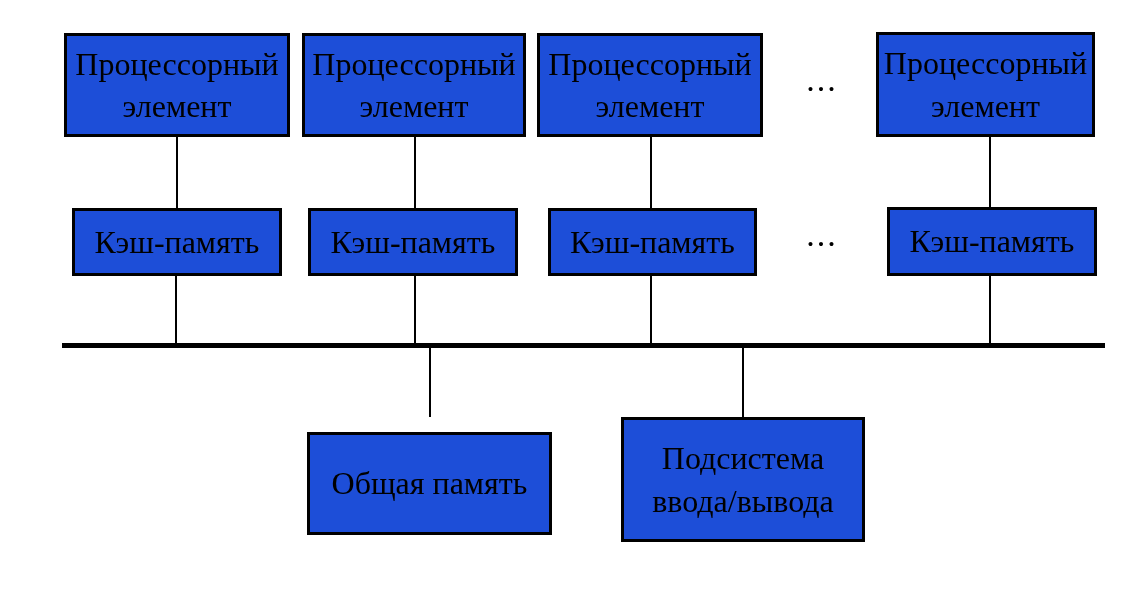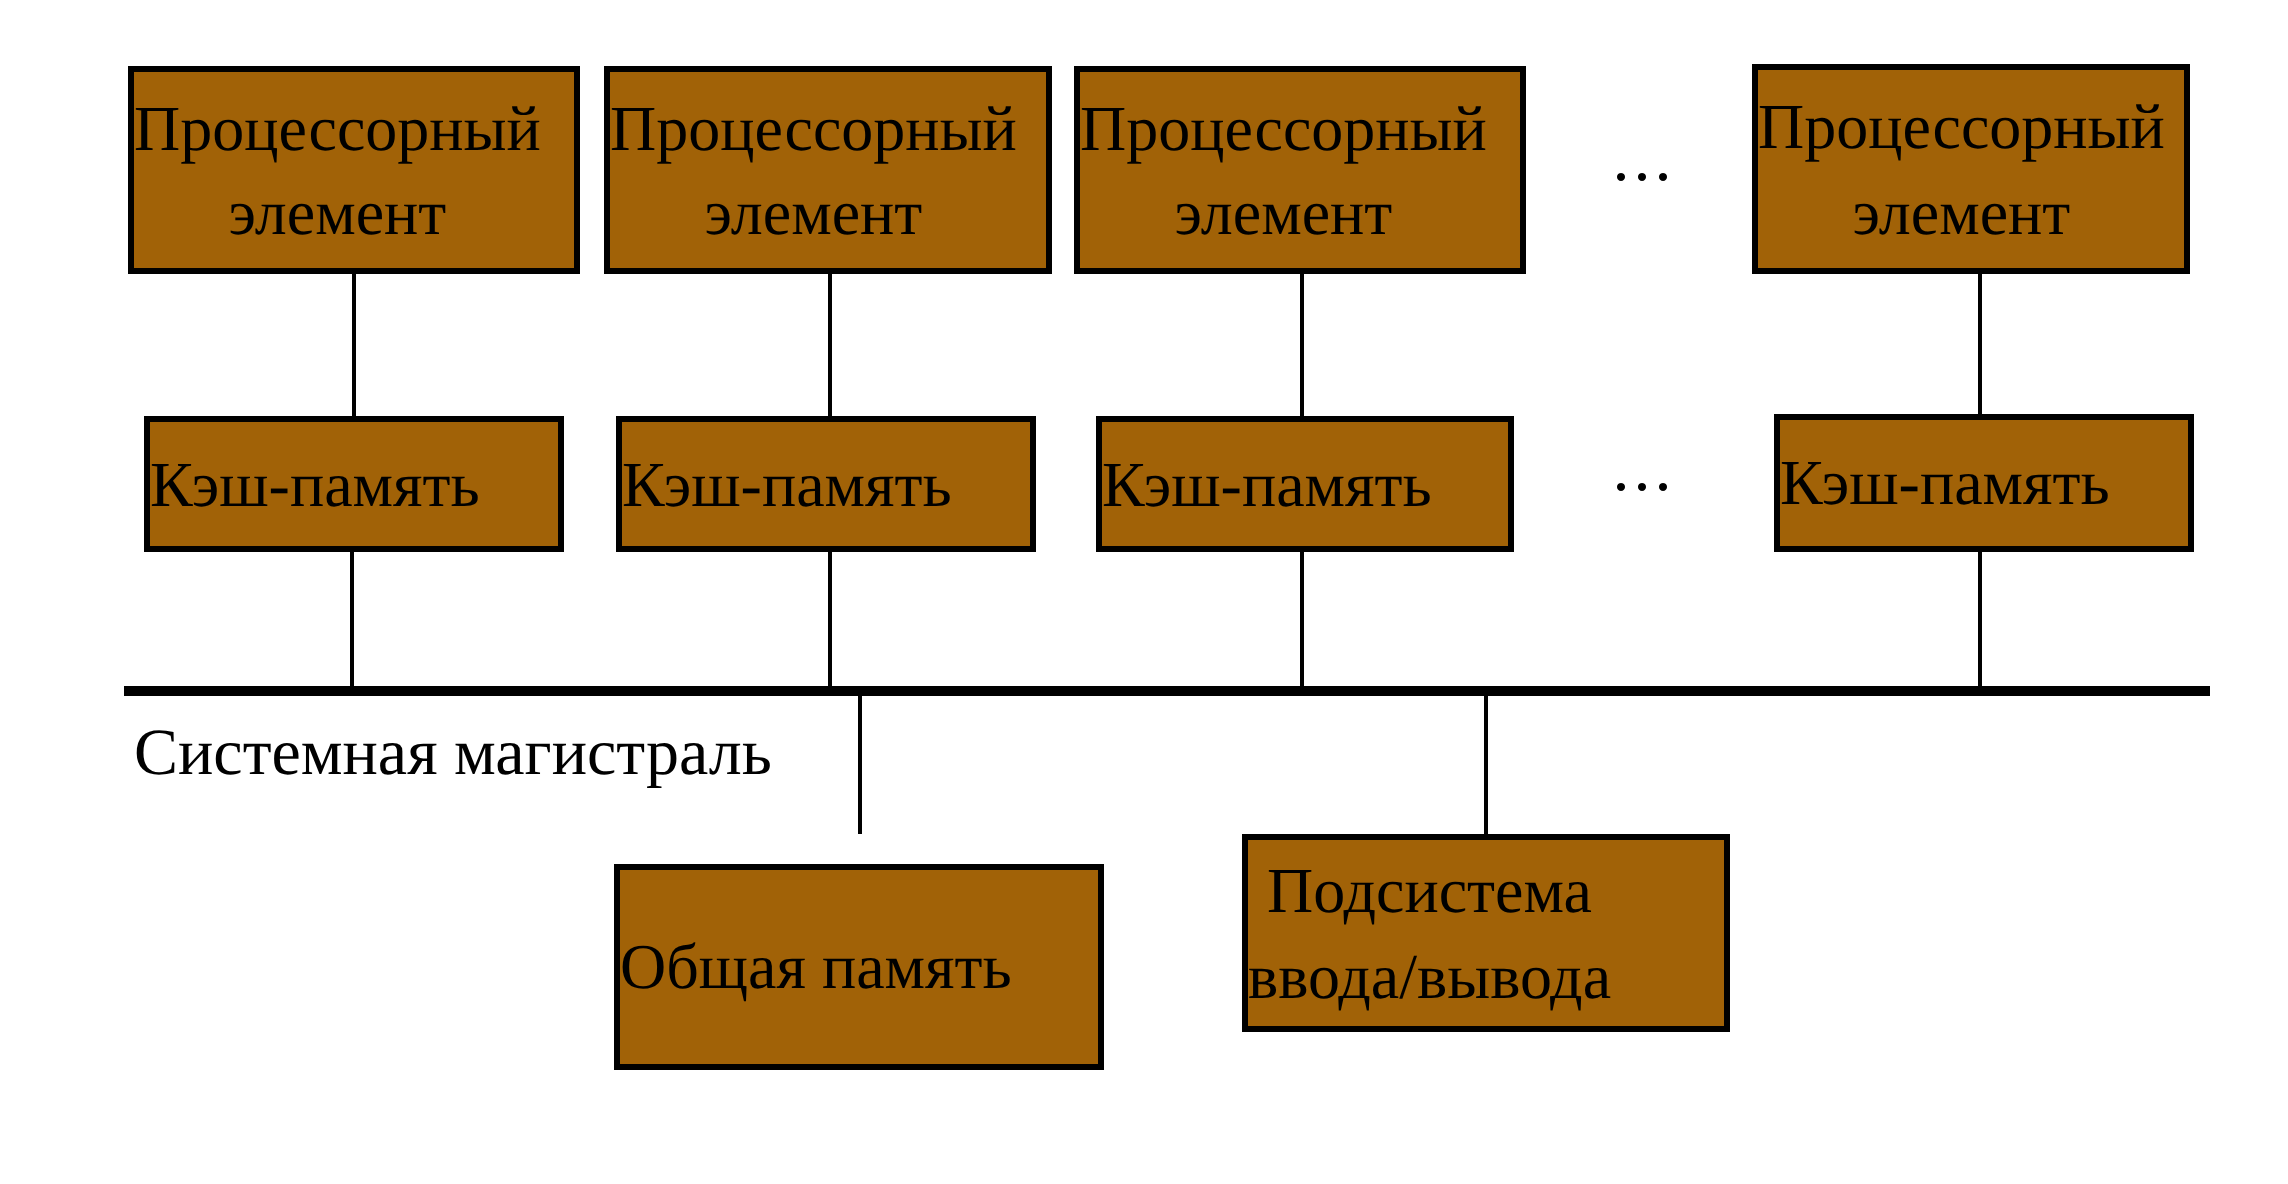--- a/index.html
+++ b/index.html
@@ -13,24 +13,24 @@
     height: 592px;
     background: #ffffff;
     font-family: "Liberation Serif", "DejaVu Serif", serif;
     color: #000000;
     overflow: hidden;
   }
   .box {
     position: absolute;
     box-sizing: border-box;
     border: 3px solid #000000;
-    background: #a16207;
+    background: #1d4ed8;
     display: flex;
     align-items: center;
-    justify-content: flex-start;
+    justify-content: center;
     text-align: center;
     font-size: 32px;
     line-height: 1.32;
     z-index: 2;
   }
   .prewrap { white-space: pre-line; }
   .vline {
     position: absolute;
     width: 2px;
     background: #000000;
@@ -106,26 +106,25 @@
   </div>
 
   <div class="dots" style="left:800px; top:213px; width:44px;">...</div>
 
   <div class="vline" style="left:175px; top:274px; height:71px;"></div>
   <div class="vline" style="left:414px; top:274px; height:71px;"></div>
   <div class="vline" style="left:650px; top:274px; height:71px;"></div>
   <div class="vline" style="left:989px; top:274px; height:71px;"></div>
 
   <div class="bus"></div>
-  <div class="bus-label">Системная магистраль</div>
 
   <div class="vline" style="left:429px; top:346px; height:71px;"></div>
   <div class="vline" style="left:742px; top:346px; height:72px;"></div>
 
   <div class="box" style="left:307px; top:432px; width:245px; height:103px;">
     <span>Общая память</span>
   </div>
-  <div class="box" style="left:621px; top:417px; width:244px; height:99px;">
+  <div class="box" style="left:621px; top:417px; width:244px; height:125px;">
     <span class="prewrap">Подсистема
 ввода/вывода</span>
   </div>
 
 </div>
 
 </body></html>

